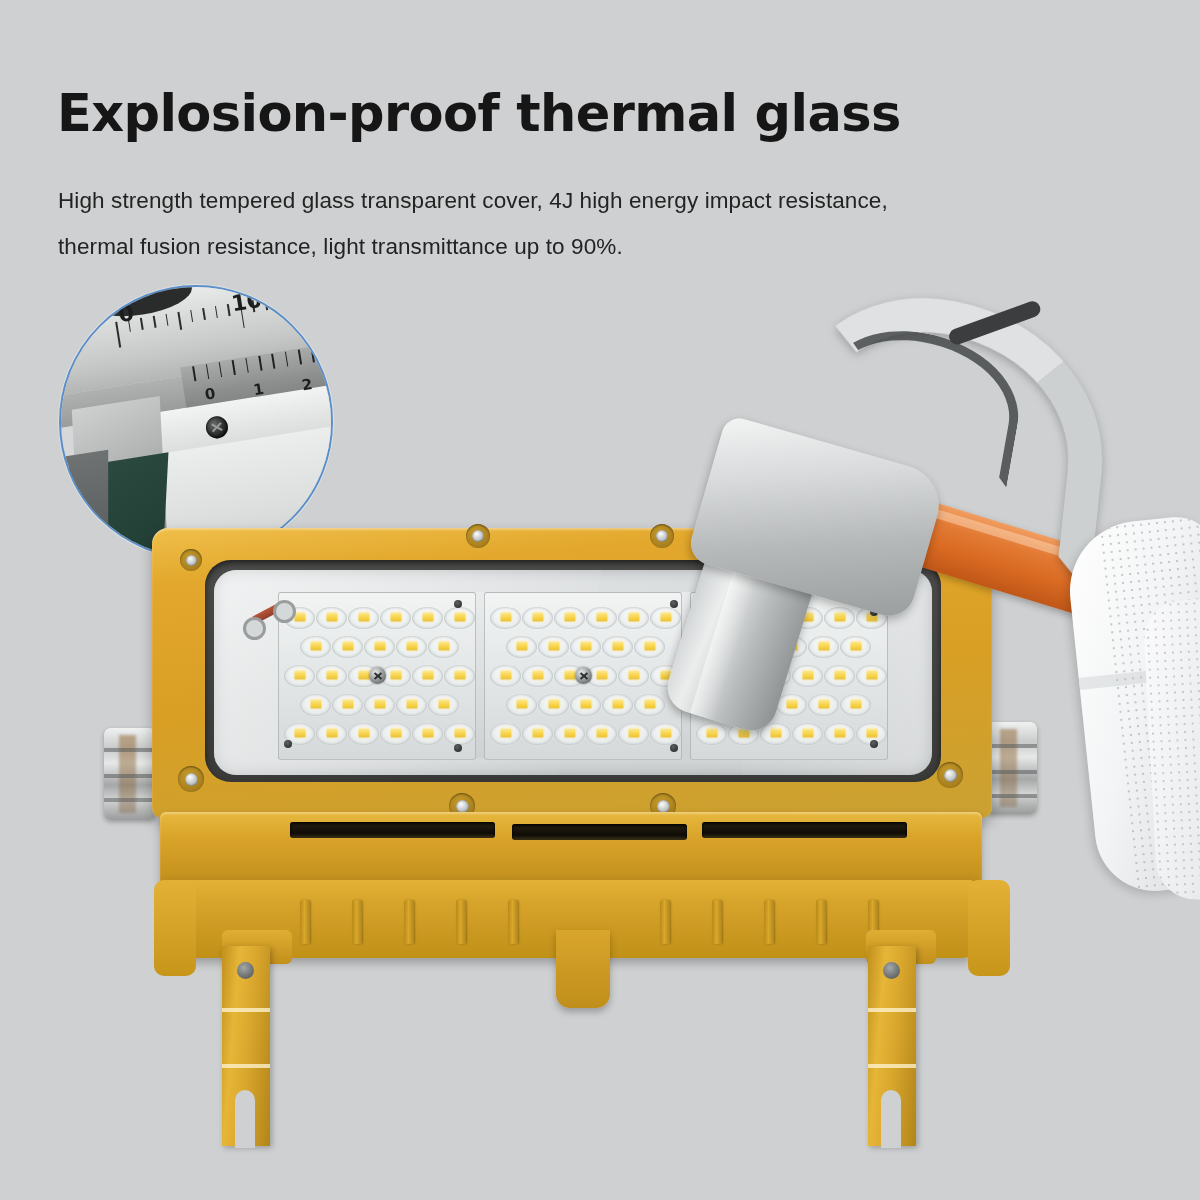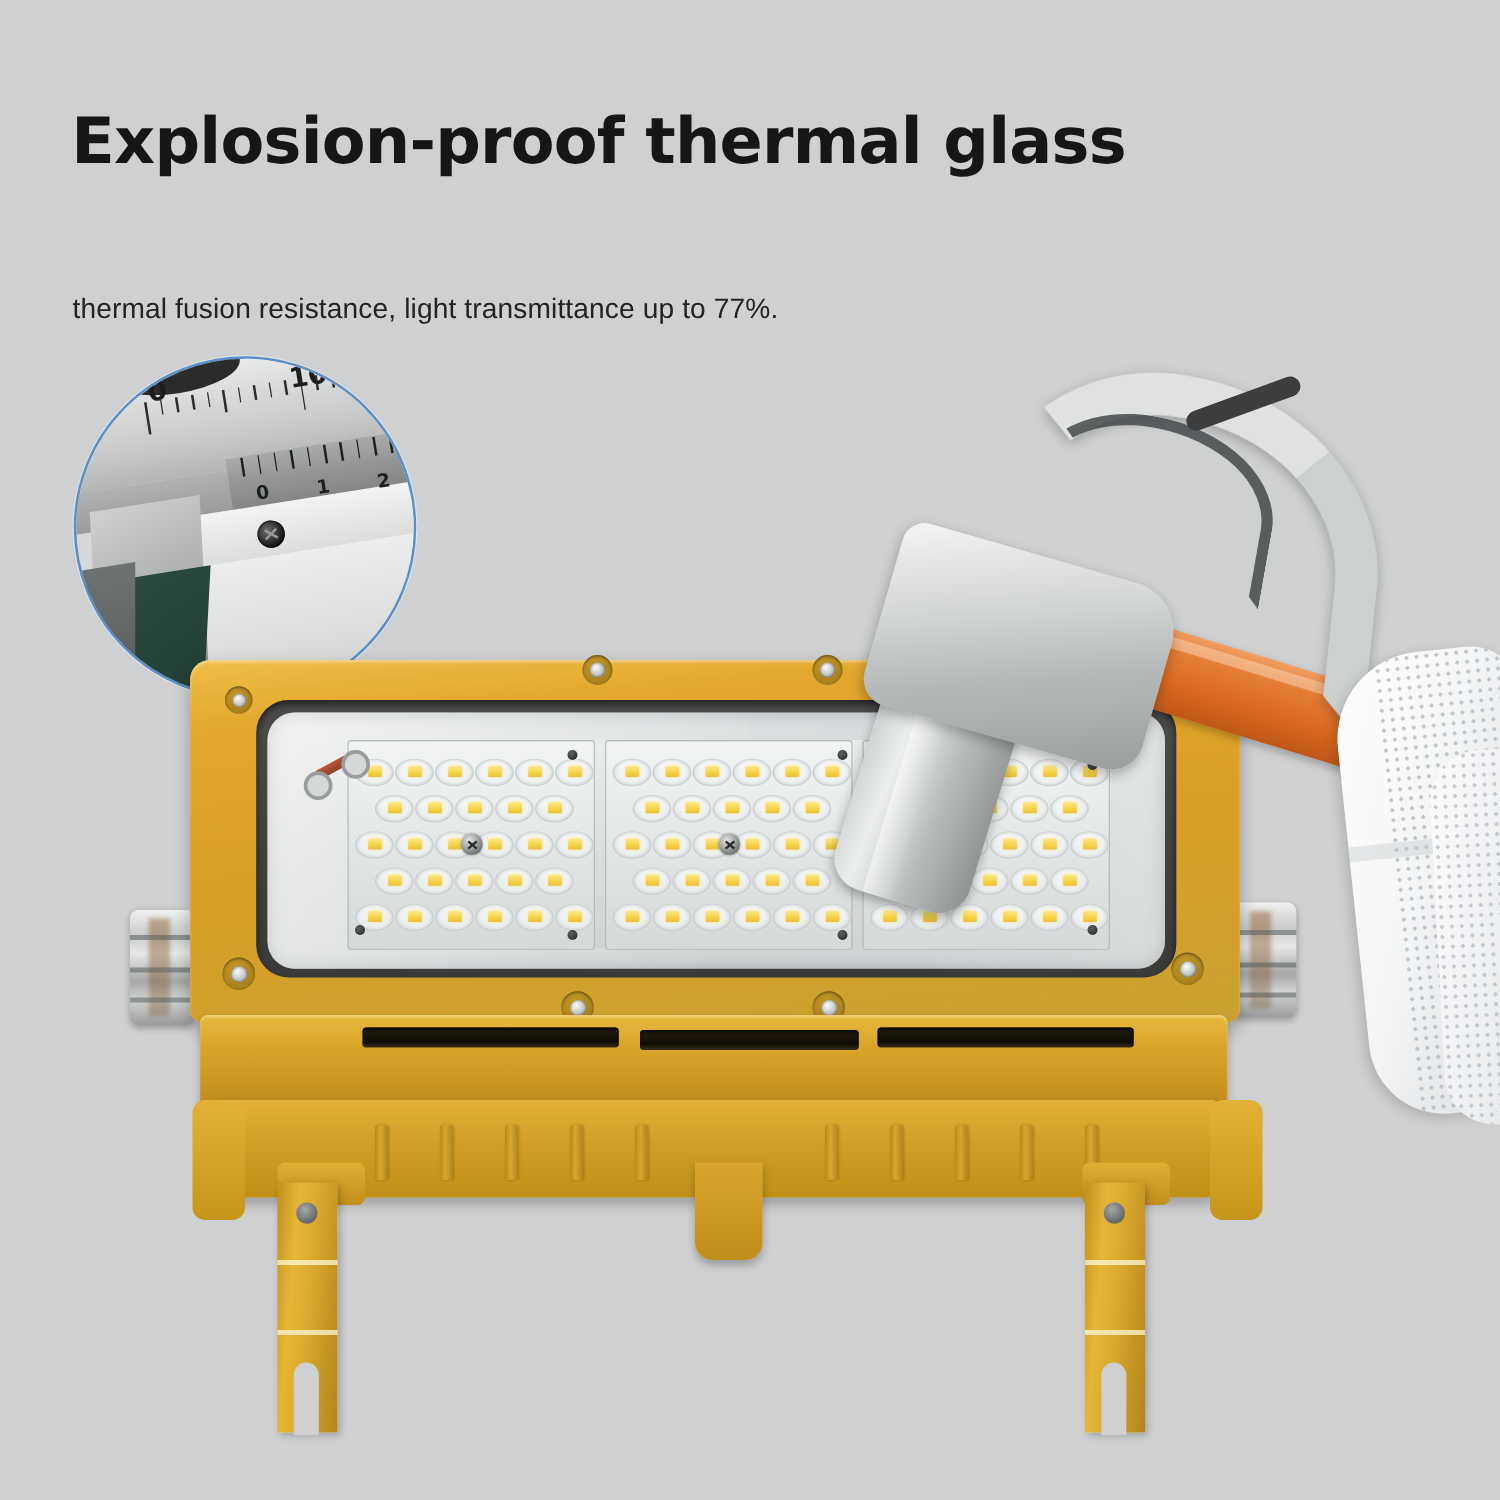--- a/index.html
+++ b/index.html
@@ -367,21 +367,22 @@
     background-image:radial-gradient(#9aa0a4 1.3px, transparent 1.4px);
     background-size:8px 8px;opacity:.5;
   }
 </style>
 </head>
 <body>
 
 <div id="stage">
 
   <div class="title">Explosion-proof thermal glass</div>
-  <div class="body-line bl2">thermal fusion resistance, light transmittance up to 77%.</div>
+  <div class="body-line bl1">High strength tempered glass transparent cover, 4J high energy impact resistance,</div>
+  <div class="body-line bl2">thermal fusion resistance, light transmittance up to 90%.</div>
 
   <div class="inset">
     <div class="cal-body">
       <div class="cal-beam"></div>
       <div class="cal-beam2"></div>
       <div class="cal-blob"></div>
       <div class="cal-vernier"></div>
       <div class="cal-jawblock"></div>
       <div class="cal-lowerbar"></div>
       <div class="cal-jaw-left"></div>

